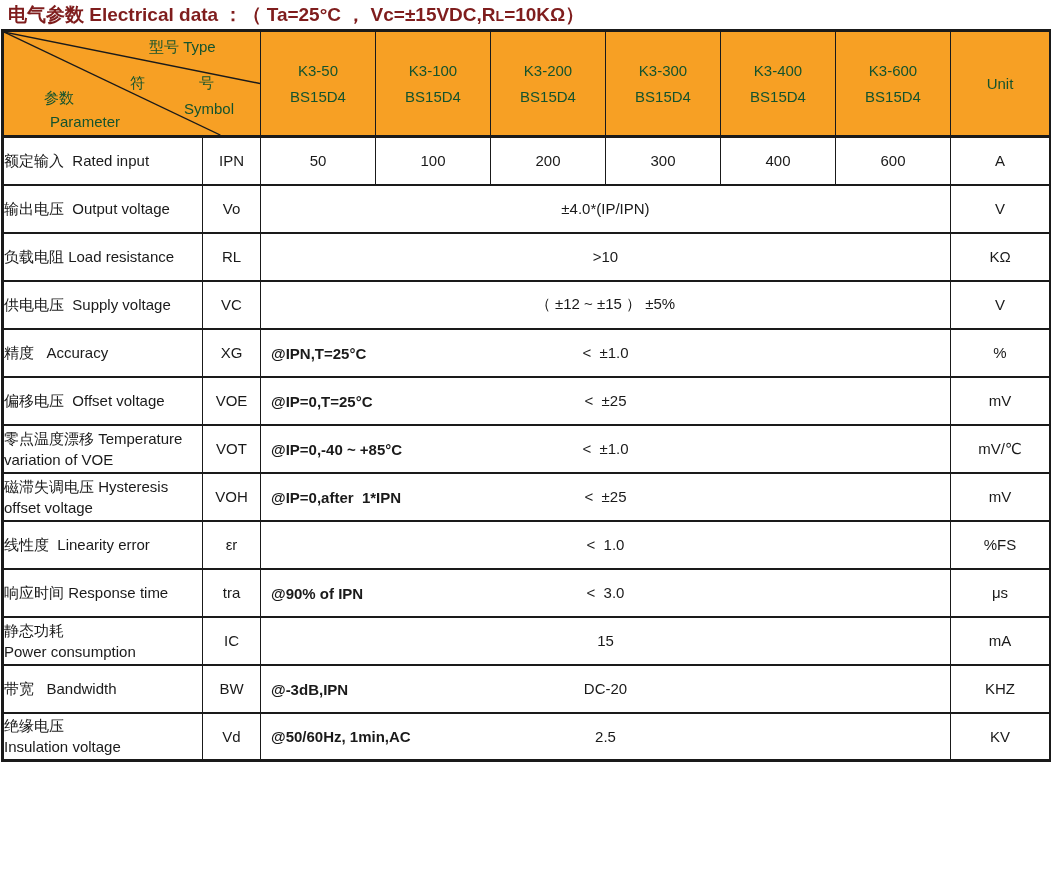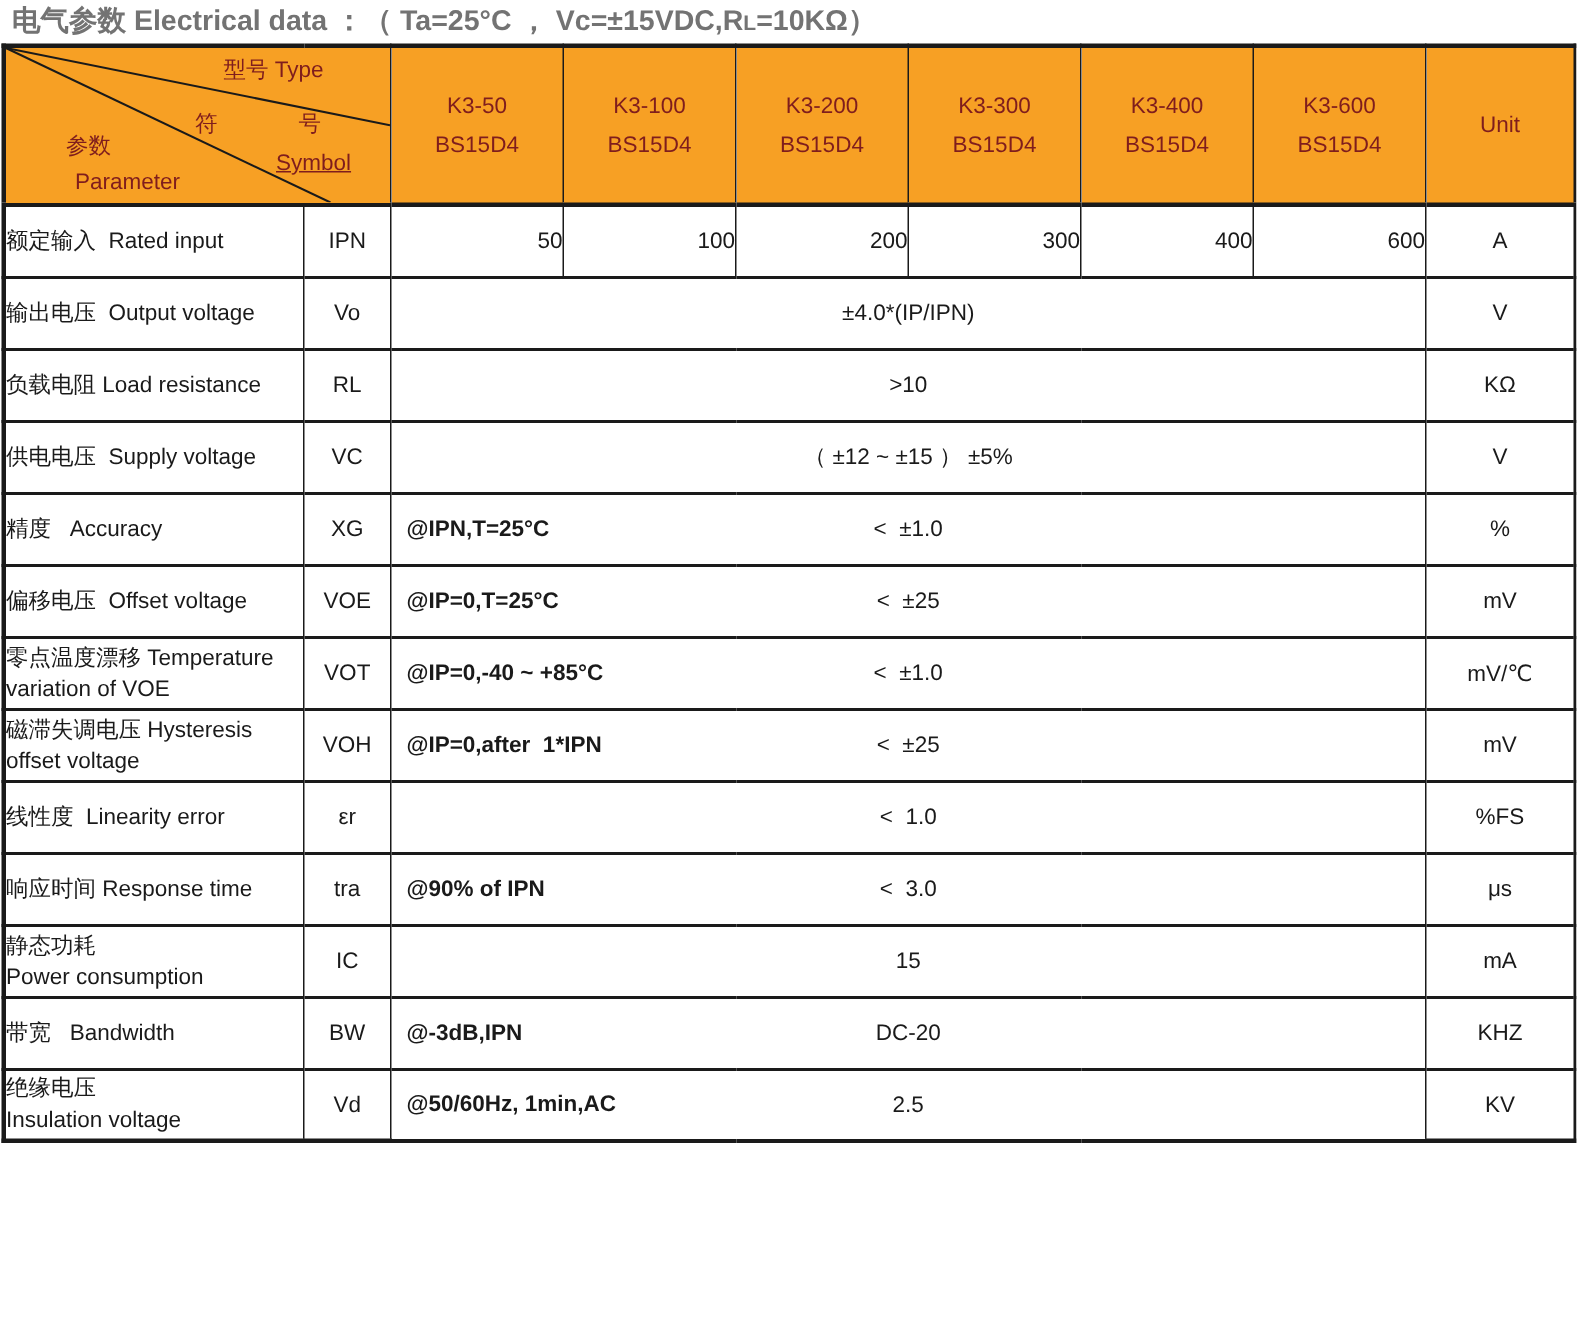--- a/index.html
+++ b/index.html
@@ -15,21 +15,21 @@
     color: var(--text-col);
   }
   .page { width: 1051px; height: 889px; overflow: hidden; background: #fff; }
 
   .title-bar {
     height: 29px;
     line-height: 29px;
     padding-left: 8px;
     font-size: 19px;
     font-weight: bold;
-    color: #737373;
+    color: #7f1d1d;
     white-space: pre;
   }
   .title-bar .sub-l { font-size: 14px; font-weight: bold; }
 
   table.spec {
     border-collapse: collapse;
     table-layout: fixed;
     width: 1048px;
     margin-left: 1px;
     border: 3px solid var(--border-col);
@@ -48,54 +48,54 @@
     vertical-align: middle;
     overflow: hidden;
   }
 
   
   tr.header-row th {
     background: var(--header-bg);
     height: 106px;
     text-align: center;
     border-bottom-width: 3px;
-    color: #7f1d1d;
+    color: #14532d;
   }
   th.model-cell div { line-height: 26px; }
   th.corner {
     position: relative;
     padding: 0;
   }
   th.corner svg.diag {
     position: absolute;
     left: 0; top: 0;
     width: 100%; height: 100%;
     display: block;
   }
   th.corner .lbl {
     position: absolute;
     white-space: pre;
     font-size: 15px;
     line-height: 18px;
   }
   .type-lbl  { left: 145px; top: 6px; }
   .sym-cn    { left: 126px; top: 42px; width: 84px; display: flex; justify-content: space-between; }
-  .sym-en    { left: 180px; top: 68px; text-decoration: underline; }
+  .sym-en    { left: 180px; top: 68px; }
   .param-cn  { left: 40px;  top: 57px; }
   .param-en  { left: 46px;  top: 81px; }
 
   
   td { height: 48px; background: #fff; }
   td.param {
     text-align: left;
     line-height: 21px;
   }
   td.param .pline { display: block; white-space: pre-wrap; }
   td.sym   { text-align: center; }
-  td.val   { text-align: right; }
+  td.val   { text-align: center; }
   td.unit  { text-align: center; }
   td.merged {
     position: relative;
     text-align: center;
   }
   td.merged .cond {
     position: absolute;
     left: 10px;
     top: 50%;
     transform: translateY(-50%);

